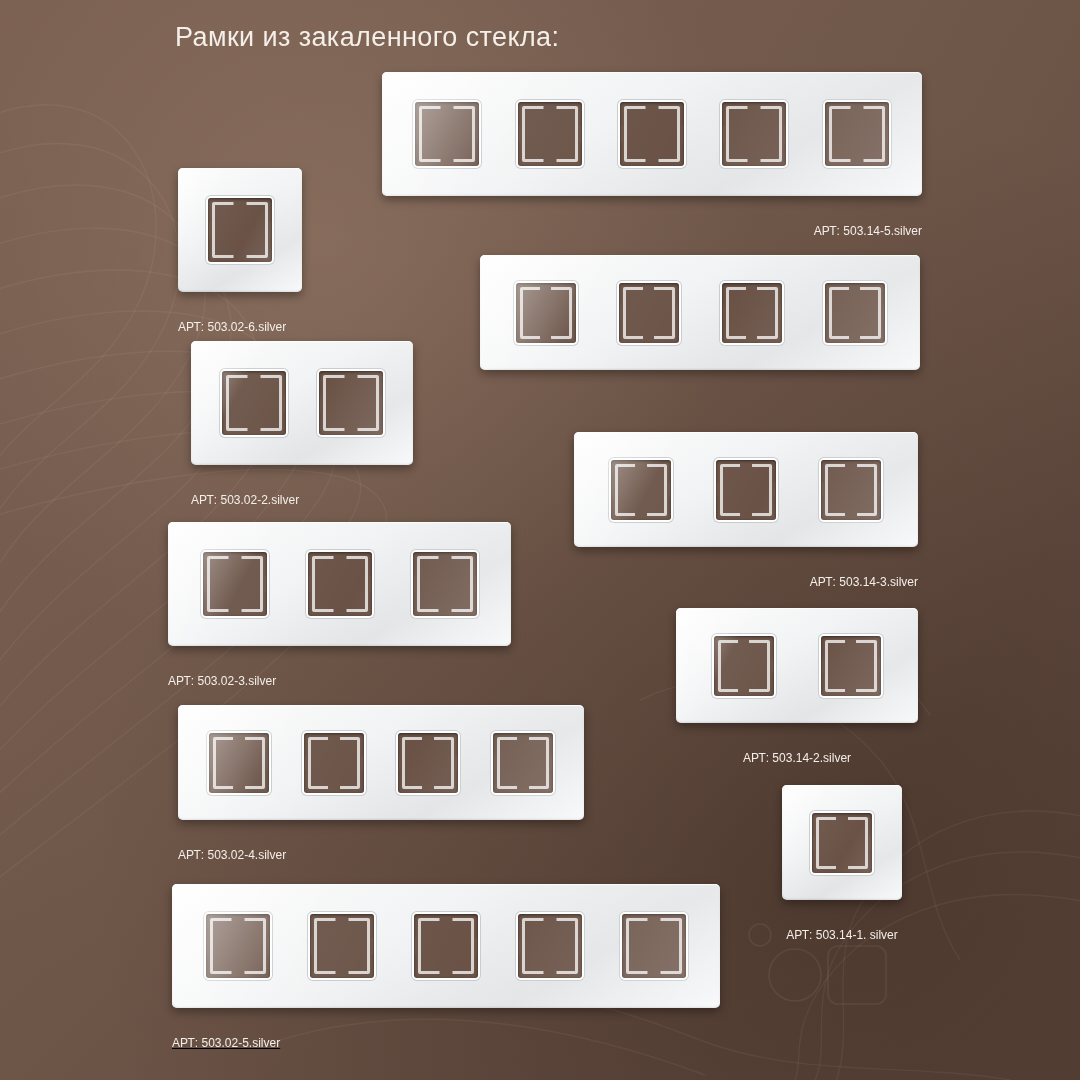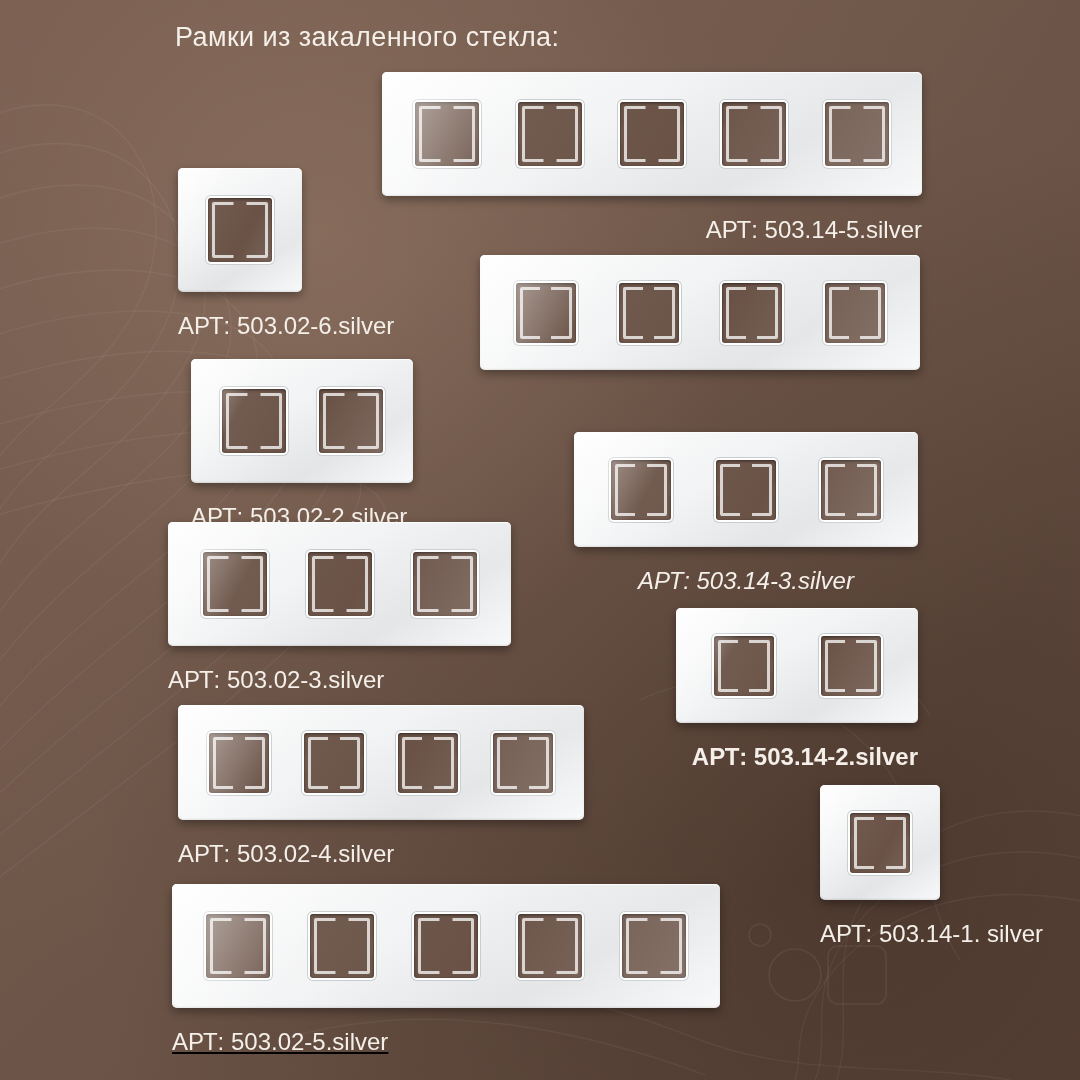--- a/index.html
+++ b/index.html
@@ -117,22 +117,22 @@
     width: 3px;
     height: 26%;
     top: 50%;
     transform: translateY(-50%);
     background: #6a5246;
   }
   .hole .sideA { left: 1px; }
   .hole .sideB { right: 1px; }
 
   .caption {
-    margin-top: 20px;
-    font-size: 24px;
+    margin-top: 28px;
+    font-size: 12px;
     color: #f4efe9;
     white-space: nowrap;
   }
   .caption.center { text-align: center; white-space: normal; }
 </style>
 </head>
 <body>
 
 <div id="stage">
 
@@ -169,21 +169,21 @@
       <div class="item" style="left: 178px; top: 168px;">
         <div class="frame" style="width: 124px; height: 124px; padding: 16px 14px;">
           <div class="hole" style="width: 64px; height: 64px;">
             <div class="claw"></div>
             <div class="sideA"></div>
             <div class="sideB"></div>
           </div>
         </div>
         <div class="caption">АРТ: 503.02-6.silver</div>
       </div>
-      <div class="item" style="left: 178px; top: 359px; padding-left: 13px;">
+      <div class="item" style="left: 178px; top: 341px; padding-left: 13px;">
         <div class="frame" style="width: 222px; height: 124px; padding: 16px 14px;">
           <div class="hole" style="width: 64px; height: 64px;">
             <div class="claw"></div>
             <div class="sideA"></div>
             <div class="sideB"></div>
           </div>
           <div class="hole" style="width: 64px; height: 64px;">
             <div class="claw"></div>
             <div class="sideA"></div>
             <div class="sideB"></div>
@@ -331,38 +331,38 @@
             <div class="claw"></div>
             <div class="sideA"></div>
             <div class="sideB"></div>
           </div>
           <div class="hole" style="width: 60px; height: 60px;">
             <div class="claw"></div>
             <div class="sideA"></div>
             <div class="sideB"></div>
           </div>
         </div>
-        <div class="caption" style="text-align: center; font-style: italic;">АРТ: 503.14-3.silver</div>
+        <div class="caption" style="text-align: right;">АРТ: 503.14-3.silver</div>
       </div>
       <div class="item" style="left: 676px; top: 608px;">
         <div class="frame" style="width: 242px; height: 115px; padding: 15px 14px;">
           <div class="hole" style="width: 60px; height: 60px;">
             <div class="claw"></div>
             <div class="sideA"></div>
             <div class="sideB"></div>
           </div>
           <div class="hole" style="width: 60px; height: 60px;">
             <div class="claw"></div>
             <div class="sideA"></div>
             <div class="sideB"></div>
           </div>
         </div>
-        <div class="caption" style="text-align: right; font-weight: bold;">АРТ: 503.14-2.silver</div>
-      </div>
-      <div class="item" style="left: 820px; top: 785px;">
+        <div class="caption" style="text-align: center;">АРТ: 503.14-2.silver</div>
+      </div>
+      <div class="item" style="left: 782px; top: 785px;">
         <div class="frame" style="width: 120px; height: 115px; padding: 15px 14px;">
           <div class="hole" style="width: 60px; height: 60px;">
             <div class="claw"></div>
             <div class="sideA"></div>
             <div class="sideB"></div>
           </div>
         </div>
         <div class="caption center" style="text-align: center;">АРТ: 503.14-1.
 silver</div>
       </div>

